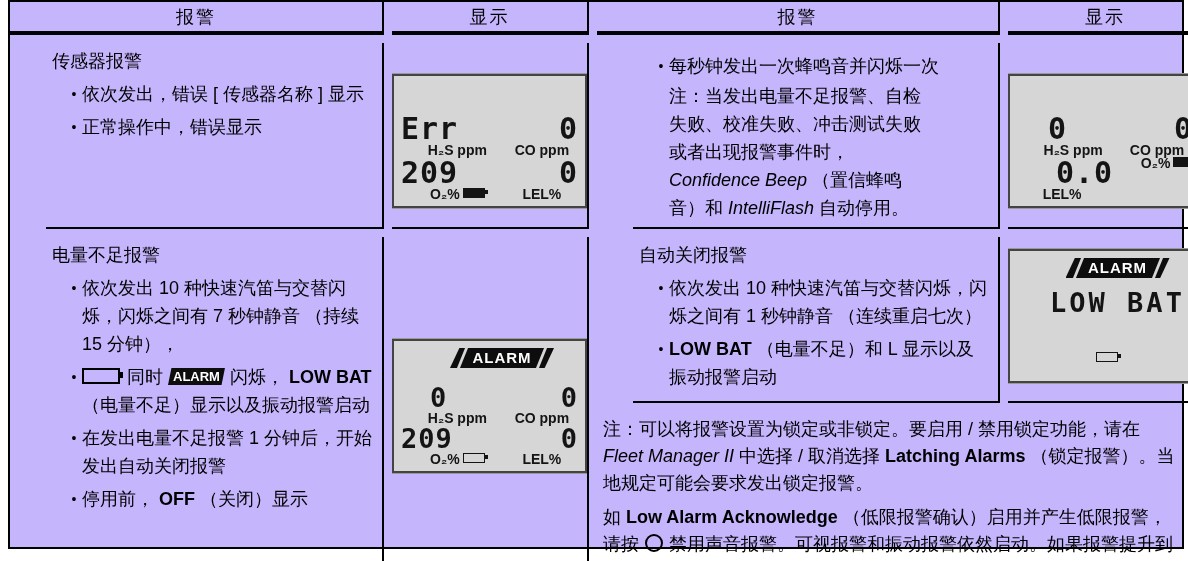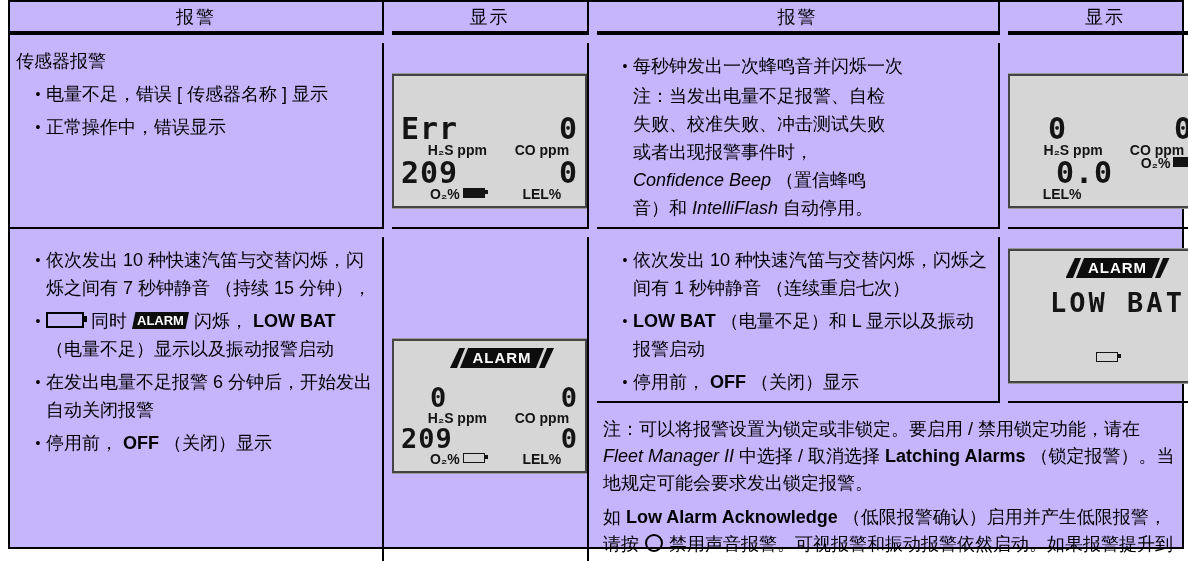--- a/index.html
+++ b/index.html
@@ -3,21 +3,21 @@
 <meta charset="utf-8">
 <style>
   html,body{margin:0;padding:0;background:#fff;}
   body{width:1188px;height:561px;position:relative;font-family:"Liberation Sans","DejaVu Sans",sans-serif;color:#000;}
   .tbl{position:absolute;left:8px;top:0;width:1172px;height:545px;border:2px solid #000;display:grid;
        grid-template-columns:374px 197px 403px 194px;grid-template-rows:33px 186px 166px 156px;background:#c4b5fd;gap:8px;}
   .c{box-sizing:border-box;overflow:hidden;position:relative;}
   .br{border-right:2px solid #000;}
   .bb{border-bottom:2px solid #000;}
   .hdr{border-bottom:4px solid #000;display:flex;align-items:center;justify-content:center;font-size:18px;letter-spacing:2px;}
-  .txtcell{padding:4px 6px 0 6px;}
+  .txtcell{padding:4px 6px 0 6px;margin-left:36px;}
   .cell-title{font-size:18px;line-height:28px;}
   .bullet{display:flex;margin-top:5px;}
   .bullet .dot{flex:none;width:16px;margin-left:14px;text-align:center;font-size:14px;line-height:28px;}
   .bullet .bt{flex:1;font-size:18px;line-height:28px;padding-right:4px;}
   .b{font-weight:bold;}
   .i{font-style:italic;}
   .note{margin-left:30px;width:262px;font-size:18px;line-height:28px;margin-top:2px;}
   .notes-cell{padding:5px 8px 0 6px;}
   .notes-cell .para{font-size:18px;line-height:27px;margin-bottom:7px;width:578px;}
   
@@ -72,21 +72,21 @@
     </div>
   <div class="c hdr">
       <span>显示</span>
     </div>
 
   <div class="c br bb txtcell">
     <div class="cell-title">传感器报警</div>
     <div>
         <div class="bullet">
           <span class="dot">•</span>
-          <span class="bt"><span>电量不足，错误 [ 传感器名称 ] 显示</span></span>
+          <span class="bt"><span>依次发出，错误 [ 传感器名称 ] 显示</span></span>
         </div>
         <div class="bullet">
           <span class="dot">•</span>
           <span class="bt"><span>正常操作中，错误显示</span></span>
         </div>
       </div>
   </div>
 
   <div class="c br bb lcdwrap">
     <div class="lcd" id="lcd1">
@@ -121,32 +121,33 @@
         <div class="lbl ll">H₂S ppm</div>
         <div class="lbl lr">CO ppm</div>
         <div class="val vr">0.0</div>
         <div class="lbl ll"><span>O₂%</span><span class="bat full"></span></div>
         <div class="lbl lr">LEL%</div>
       </div>
     </div>
   </div>
 
   <div class="c br txtcell" style="grid-column:1;grid-row:3/5;">
+    <div class="cell-title">电量不足报警</div>
     <div>
         <div class="bullet">
           <span class="dot">•</span>
           <span class="bt"><span>依次发出 10 种快速汽笛与交替闪烁，闪烁之间有 7 秒钟静音 （持续 15 分钟），</span></span>
         </div>
         <div class="bullet">
           <span class="dot">•</span>
           <span class="bt"><span class="bat inline empty"></span><span> 同时 </span><span class="alarm-badge">ALARM</span><span> 闪烁， </span><span class="b">LOW BAT</span><span> （电量不足）显示以及振动报警启动</span></span>
         </div>
         <div class="bullet">
           <span class="dot">•</span>
-          <span class="bt"><span>在发出电量不足报警 6 分钟后，开始发出自动关闭报警</span></span>
+          <span class="bt"><span>在发出电量不足报警 1 分钟后，开始发出自动关闭报警</span></span>
         </div>
         <div class="bullet">
           <span class="dot">•</span>
           <span class="bt"><span>停用前， </span><span class="b">OFF</span><span> （关闭）显示</span></span>
         </div>
       </div>
   </div>
 
   <div class="c br lcdwrap" style="grid-column:2;grid-row:3/5;">
     <div class="lcd sm" id="lcd3">
@@ -158,20 +159,21 @@
         <div class="lbl lr">CO ppm</div>
         <div class="val vl">209</div>
         <div class="val vr">0</div>
         <div class="lbl ll"><span>O₂%</span><span class="bat empty"></span></div>
         <div class="lbl lr">LEL%</div>
       </div>
     </div>
   </div>
 
   <div class="c br bb txtcell" style="grid-column:3;grid-row:3;">
+    <div class="cell-title">自动关闭报警</div>
     <div>
         <div class="bullet">
           <span class="dot">•</span>
           <span class="bt"><span>依次发出 10 种快速汽笛与交替闪烁，闪烁之间有 1 秒钟静音 （连续重启七次）</span></span>
         </div>
         <div class="bullet">
           <span class="dot">•</span>
           <span class="bt"><span class="b">LOW BAT</span><span> （电量不足）和 L 显示以及振动报警启动</span></span>
         </div>
         <div class="bullet">

